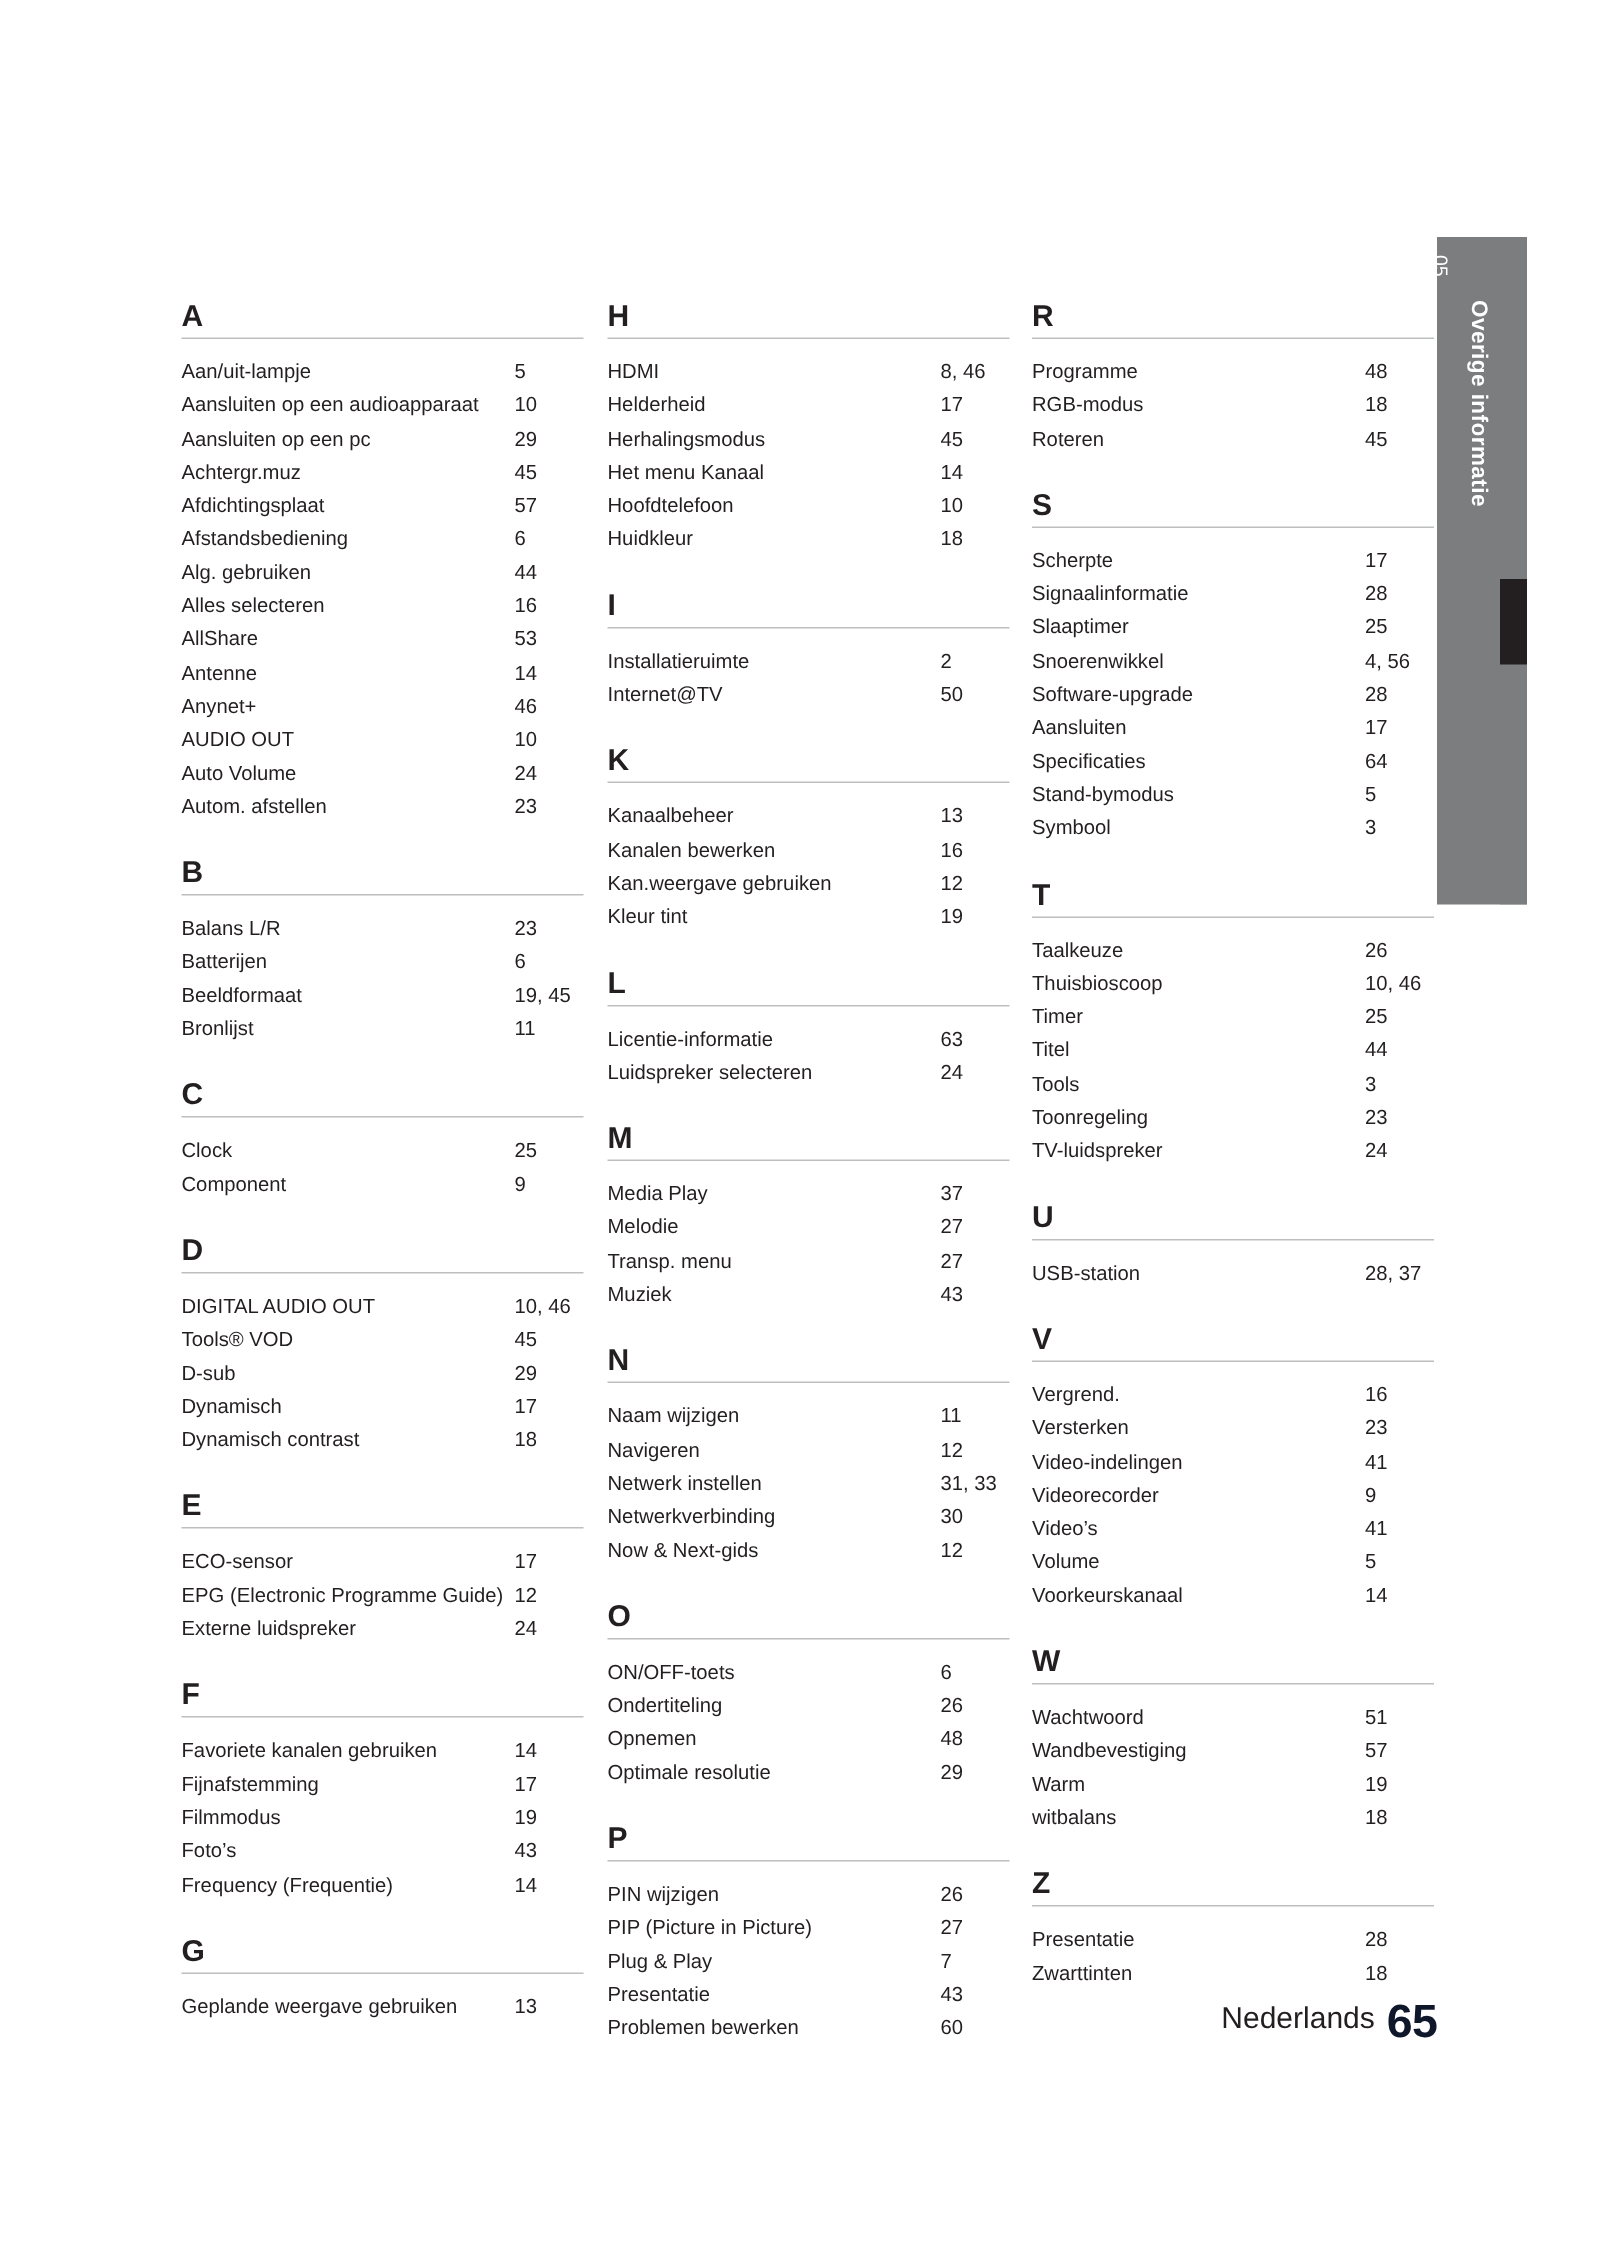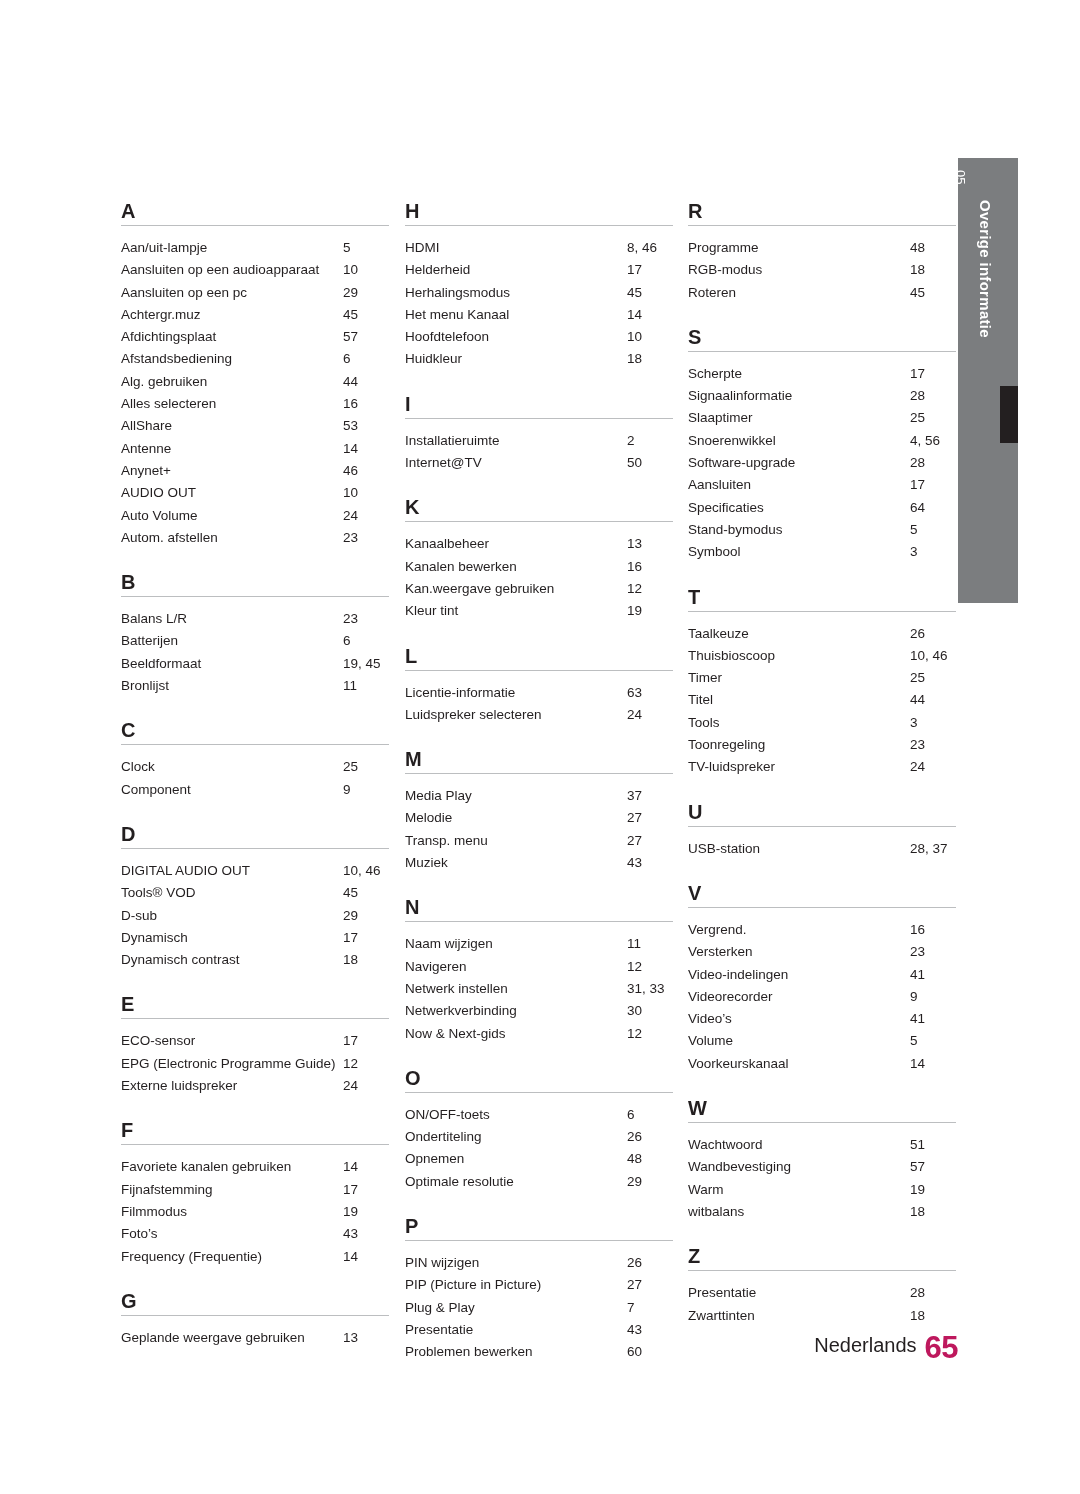--- a/index.html
+++ b/index.html
@@ -141,21 +141,21 @@
     white-space: nowrap;
   }
   .footer .lang {
     font-size: 20px;
     color: #231f20;
     vertical-align: 6px;
   }
   .footer .pagenum {
     font-size: 31px;
     font-weight: bold;
-    color: #be185d;
+    color: #0f172a;
     margin-left: 8px;
     letter-spacing: -0.5px;
   }
 </style>
 </head>
 <body>
 
 <div class="page">
 
 

